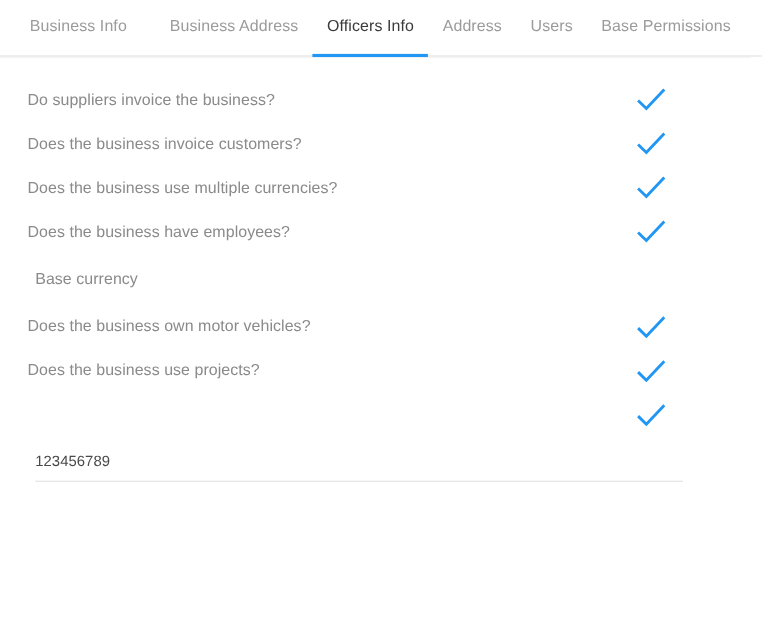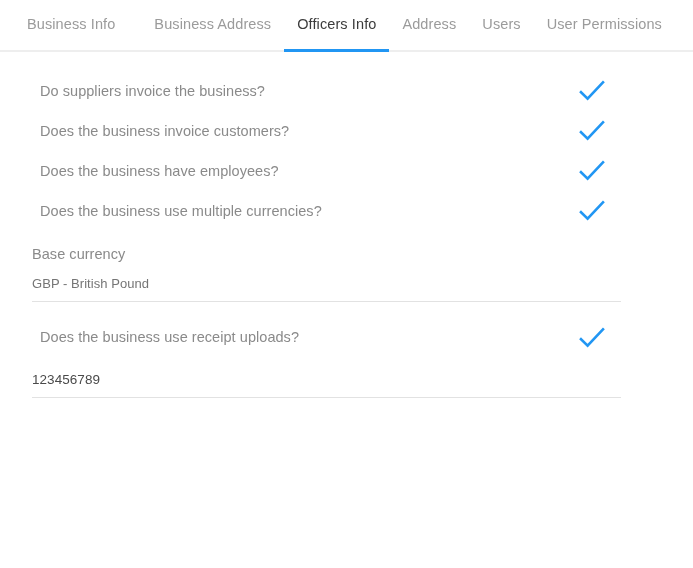--- a/index.html
+++ b/index.html
@@ -83,21 +83,21 @@
   .rows {
     padding: 0;
   }
 
   
   .qrow {
     position: relative;
     height: 40px;
     display: flex;
     align-items: center;
-    padding-left: 40px;
+    padding-left: 25px;
     padding-right: 60px;
   }
 
   .qlabel {
     font-size: 14.5px;
     color: #8a8a8a;
     letter-spacing: 0.05px;
     line-height: 1;
     white-space: nowrap;
   }
@@ -182,21 +182,21 @@
 
       <div class="tab">
         <span>Address</span>
       </div>
 
       <div class="tab">
         <span>Users</span>
       </div>
 
       <div class="tab">
-        <span>User Permissions</span>
+        <span>Base Permissions</span>
       </div>
 
     </div>
   </div>
 
   <div class="content">
 
     <div class="gap-a"></div>
 
     <div class="rows">
@@ -213,56 +213,68 @@
       <div class="qrow">
         <span class="qlabel">Does the business invoice customers?</span>
         <span class="check">
           <svg viewBox="0 0 28 28" xmlns="http://www.w3.org/2000/svg" aria-hidden="true">
             <path d="M3 15.2 L9.6 21.6 L25 5.4" fill="none" stroke="#2196f3" stroke-width="2.6" stroke-linecap="square" stroke-linejoin="miter"></path>
           </svg>
         </span>
       </div>
 
       <div class="qrow">
+        <span class="qlabel">Does the business use multiple currencies?</span>
+        <span class="check">
+          <svg viewBox="0 0 28 28" xmlns="http://www.w3.org/2000/svg" aria-hidden="true">
+            <path d="M3 15.2 L9.6 21.6 L25 5.4" fill="none" stroke="#2196f3" stroke-width="2.6" stroke-linecap="square" stroke-linejoin="miter"></path>
+          </svg>
+        </span>
+      </div>
+
+      <div class="qrow">
         <span class="qlabel">Does the business have employees?</span>
-        <span class="check">
-          <svg viewBox="0 0 28 28" xmlns="http://www.w3.org/2000/svg" aria-hidden="true">
-            <path d="M3 15.2 L9.6 21.6 L25 5.4" fill="none" stroke="#2196f3" stroke-width="2.6" stroke-linecap="square" stroke-linejoin="miter"></path>
-          </svg>
-        </span>
-      </div>
-
-      <div class="qrow">
-        <span class="qlabel">Does the business use multiple currencies?</span>
         <span class="check">
           <svg viewBox="0 0 28 28" xmlns="http://www.w3.org/2000/svg" aria-hidden="true">
             <path d="M3 15.2 L9.6 21.6 L25 5.4" fill="none" stroke="#2196f3" stroke-width="2.6" stroke-linecap="square" stroke-linejoin="miter"></path>
           </svg>
         </span>
       </div>
 
     </div>
 
     <div class="field">
       <div class="field-label">Base currency</div>
-      <div class="field-value-wrap">
-        <input class="field-value" type="text" placeholder="GBP - British Pound" style="">
-      </div>
     </div>
 
     <div class="gap-b"></div>
 
     <div class="rows">
 
 
-
-
-
-      <div class="qrow">
-        <span class="qlabel">Does the business use receipt uploads?</span>
+      <div class="qrow">
+        <span class="qlabel">Does the business own motor vehicles?</span>
+        <span class="check">
+          <svg viewBox="0 0 28 28" xmlns="http://www.w3.org/2000/svg" aria-hidden="true">
+            <path d="M3 15.2 L9.6 21.6 L25 5.4" fill="none" stroke="#2196f3" stroke-width="2.6" stroke-linecap="square" stroke-linejoin="miter"></path>
+          </svg>
+        </span>
+      </div>
+
+
+      <div class="qrow">
+        <span class="qlabel">Does the business use projects?</span>
+        <span class="check">
+          <svg viewBox="0 0 28 28" xmlns="http://www.w3.org/2000/svg" aria-hidden="true">
+            <path d="M3 15.2 L9.6 21.6 L25 5.4" fill="none" stroke="#2196f3" stroke-width="2.6" stroke-linecap="square" stroke-linejoin="miter"></path>
+          </svg>
+        </span>
+      </div>
+
+      <div class="qrow">
         <span class="check">
           <svg viewBox="0 0 28 28" xmlns="http://www.w3.org/2000/svg" aria-hidden="true">
             <path d="M3 15.2 L9.6 21.6 L25 5.4" fill="none" stroke="#2196f3" stroke-width="2.6" stroke-linecap="square" stroke-linejoin="miter"></path>
           </svg>
         </span>
       </div>
 
     </div>
 
     <div class="field">

